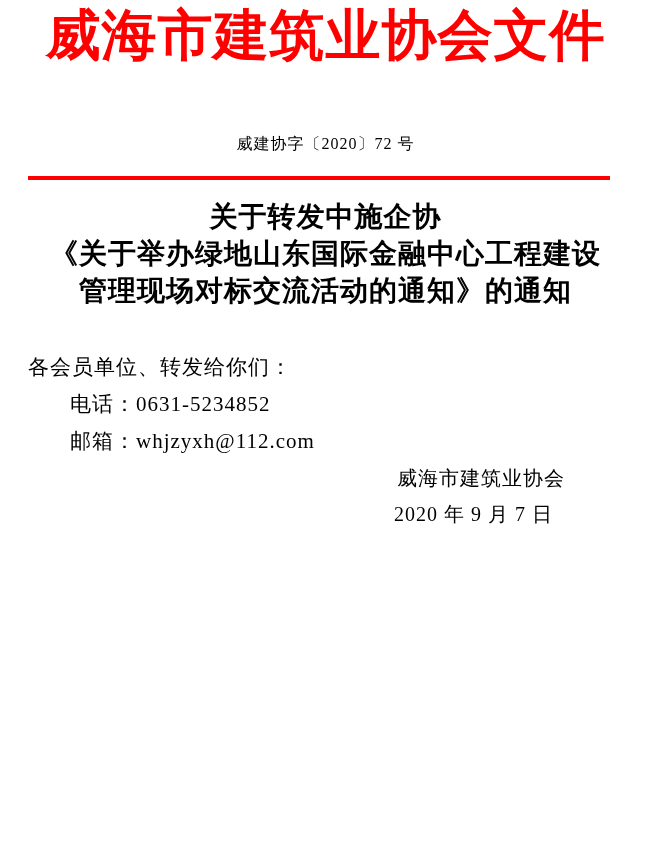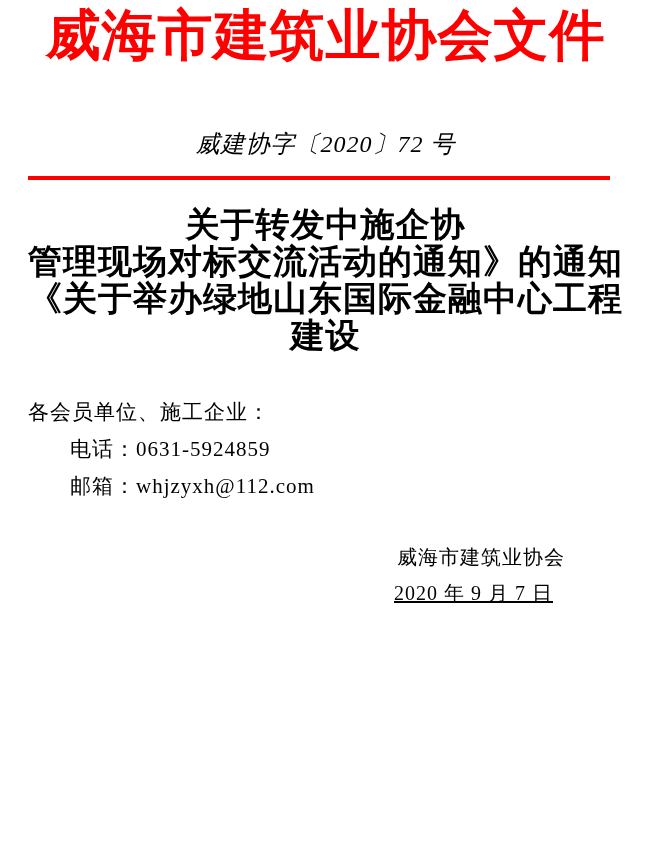--- a/index.html
+++ b/index.html
@@ -25,36 +25,35 @@
     font-size: 55px;
     line-height: 64px;
     font-weight: bold;
     letter-spacing: 1px;
     white-space: nowrap;
     color: #ff0000;
   }
   .doc-number {
     margin-top: 64px;
     text-align: center;
-    font-size: 24px;
+    font-size: 16px;
     line-height: 24px;
     letter-spacing: 1px;
-    font-style: italic;
   }
   .red-line {
     height: 4px;
     background: #ff0000;
     margin-top: 20px;
     margin-left: 0;
     margin-right: 13px;
   }
   .doc-title {
-    margin-top: 26px;
+    margin-top: 18px;
     text-align: center;
-    font-size: 34px;
+    font-size: 28px;
     line-height: 37px;
     font-weight: bold;
     letter-spacing: 1px;
   }
   .body-text {
     margin-top: 40px;
     font-size: 21px;
     line-height: 37px;
     letter-spacing: 1px;
     text-align: justify;
@@ -62,52 +61,50 @@
   .body-text p {
     margin: 0;
   }
   .indent {
     text-indent: 2em;
   }
   .mt-sm {
     margin-top: 6px !important;
   }
   .signature {
-    margin-top: 34px;
     text-align: right;
     padding-right: 58px;
     font-size: 20px;
     line-height: 36px;
     letter-spacing: 1px;
   }
   .sig-date {
     padding-right: 12px;
-    text-decoration: underline;
   }
 </style>
 </head>
 <body>
 
 <div class="page">
 
   <div class="org-title" style="color: rgb(255, 0, 0);">威海市建筑业协会文件</div>
 
   <div class="doc-number">威建协字〔2020〕72 号</div>
 
   <div class="red-line" style="background: rgb(255, 0, 0);"></div>
 
   <div class="doc-title">
     <div>关于转发中施企协</div>
+    <div>《关于举办绿地山东国际金融中心工程建设</div>
     <div>管理现场对标交流活动的通知》的通知</div>
-    <div>《关于举办绿地山东国际金融中心工程建设</div>
   </div>
 
   <div class="body-text">
-    <p class="salutation">各会员单位、施工企业：</p>
-    <p class="indent">电话：0631-5924859</p>
+    <p class="salutation">各会员单位、转发给你们：</p>
+    <p class="indent">电话：0631-5234852</p>
     <p class="indent">邮箱：whjzyxh@112.com</p>
   </div>
 
   <div class="signature">
     <div>威海市建筑业协会</div>
     <div class="sig-date">2020 年 9 月 7 日</div>
   </div>
 
 </div>
 

